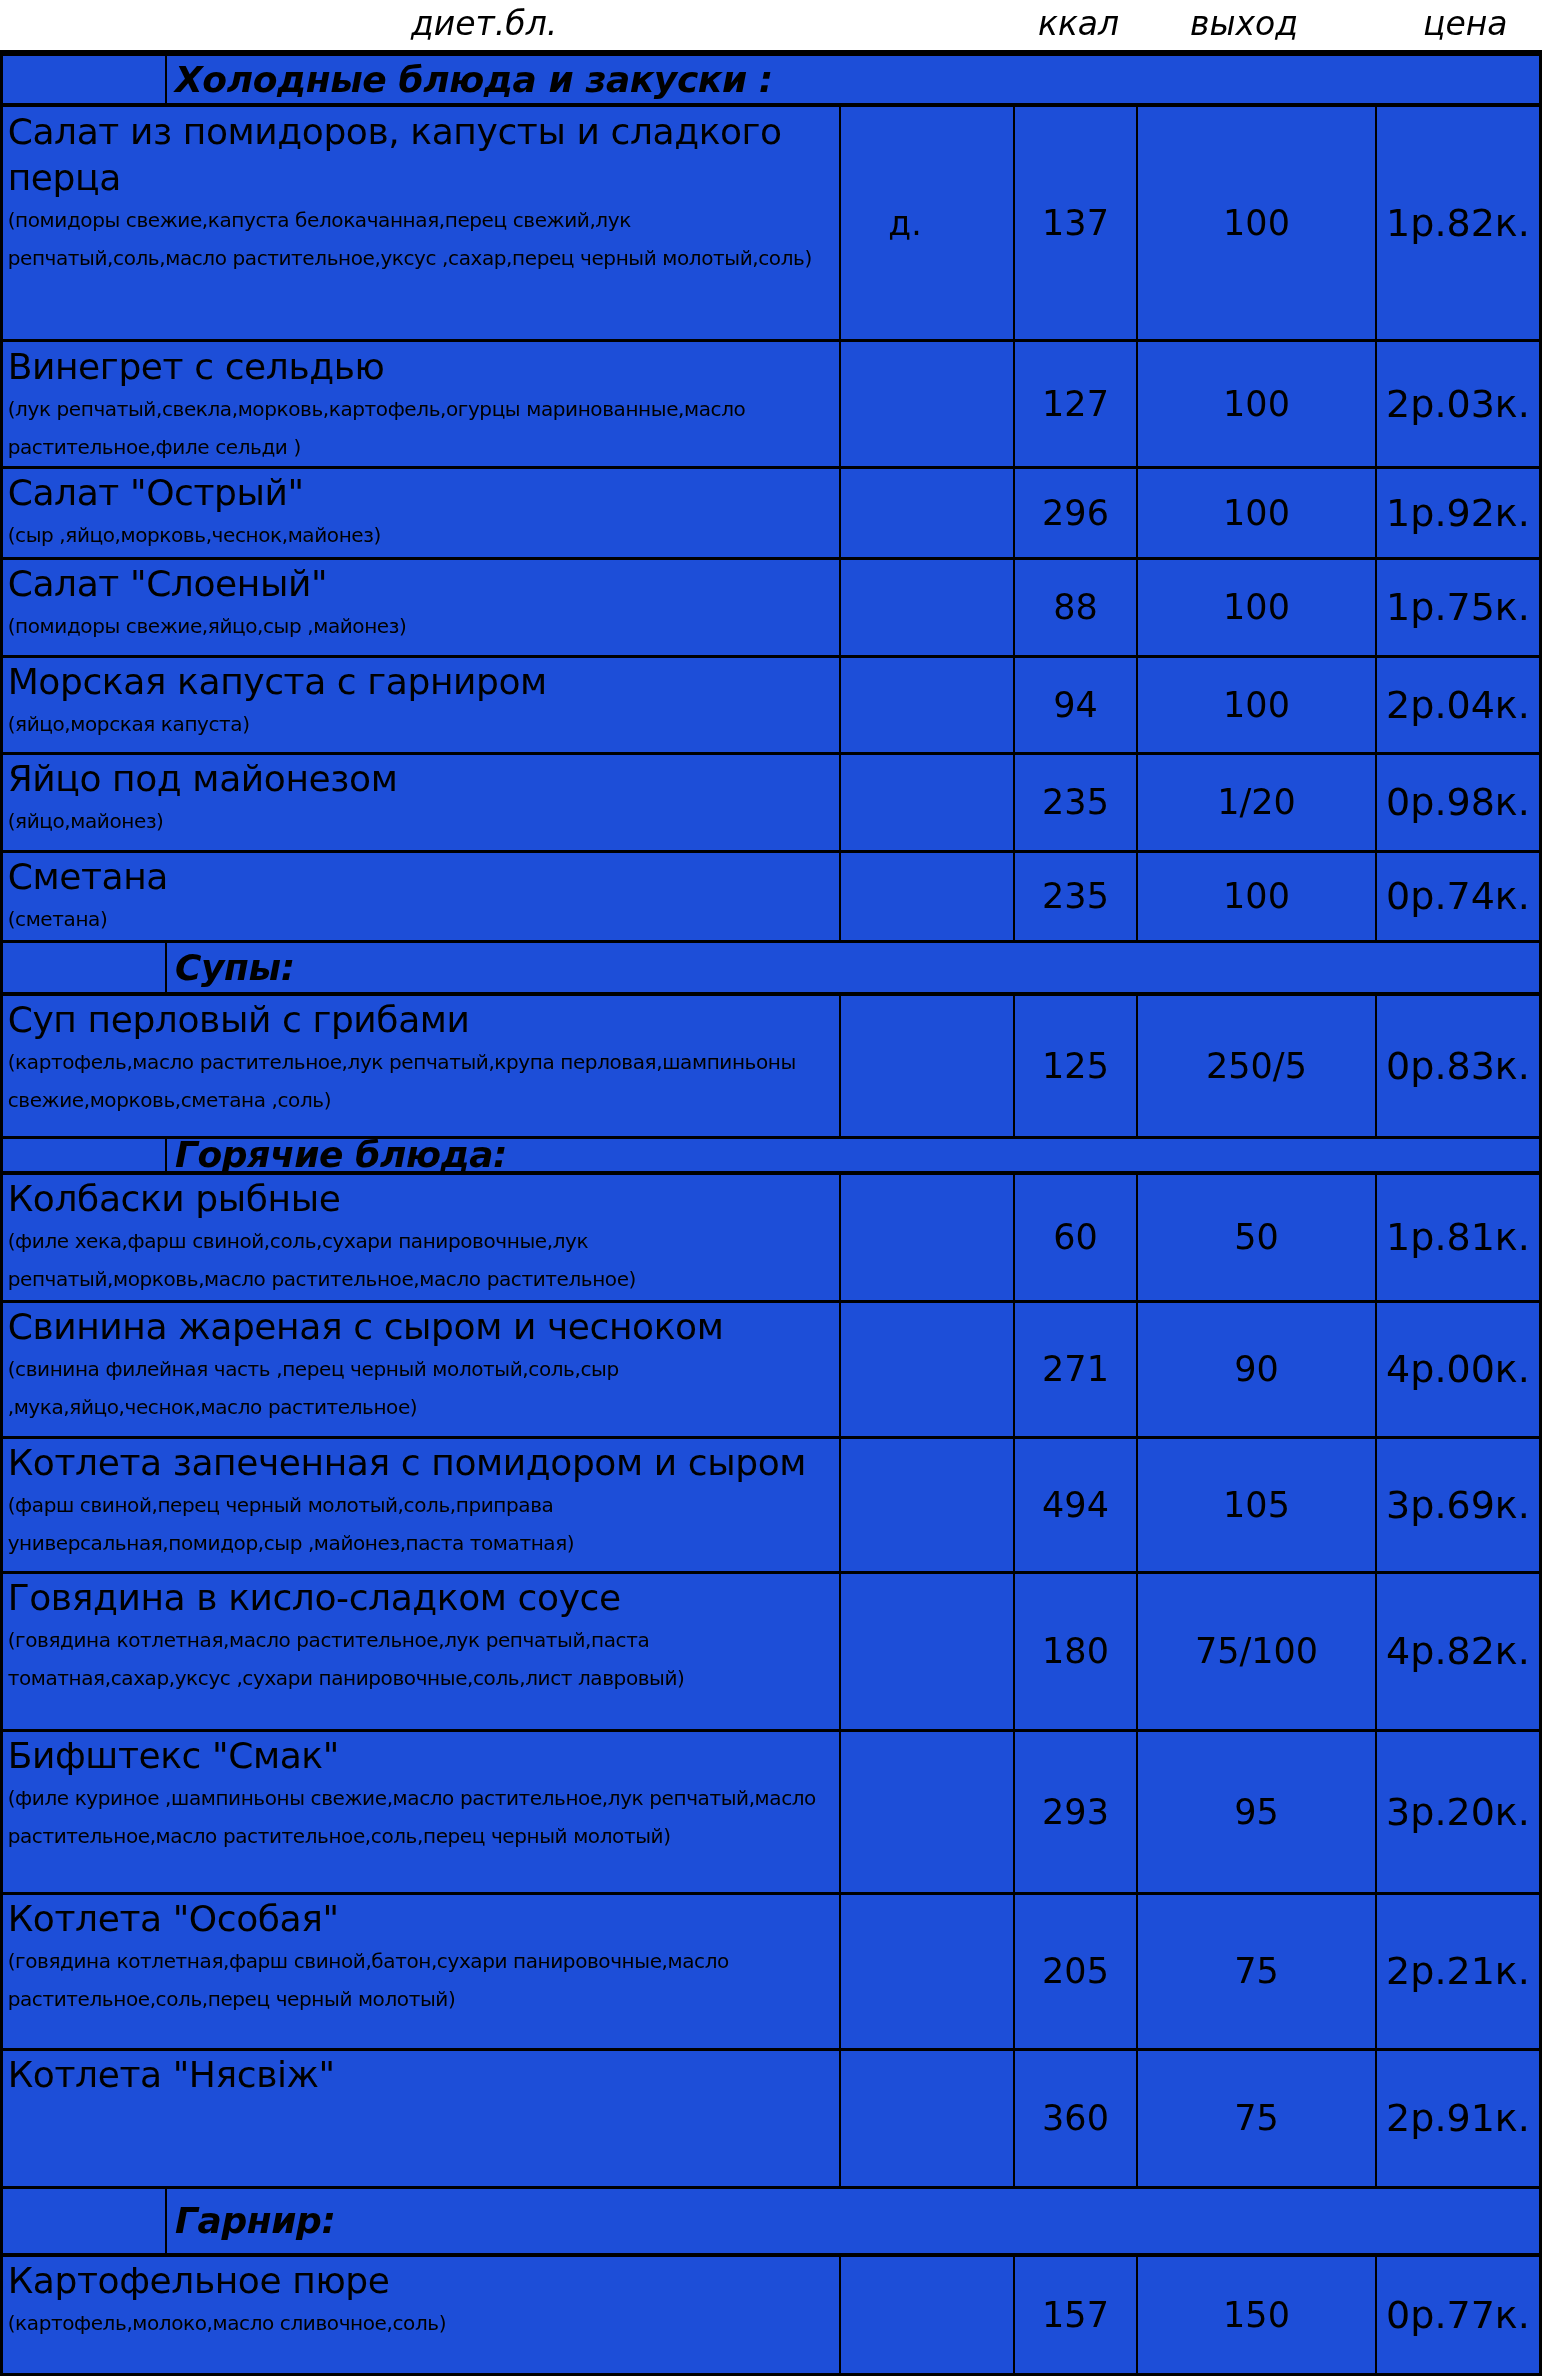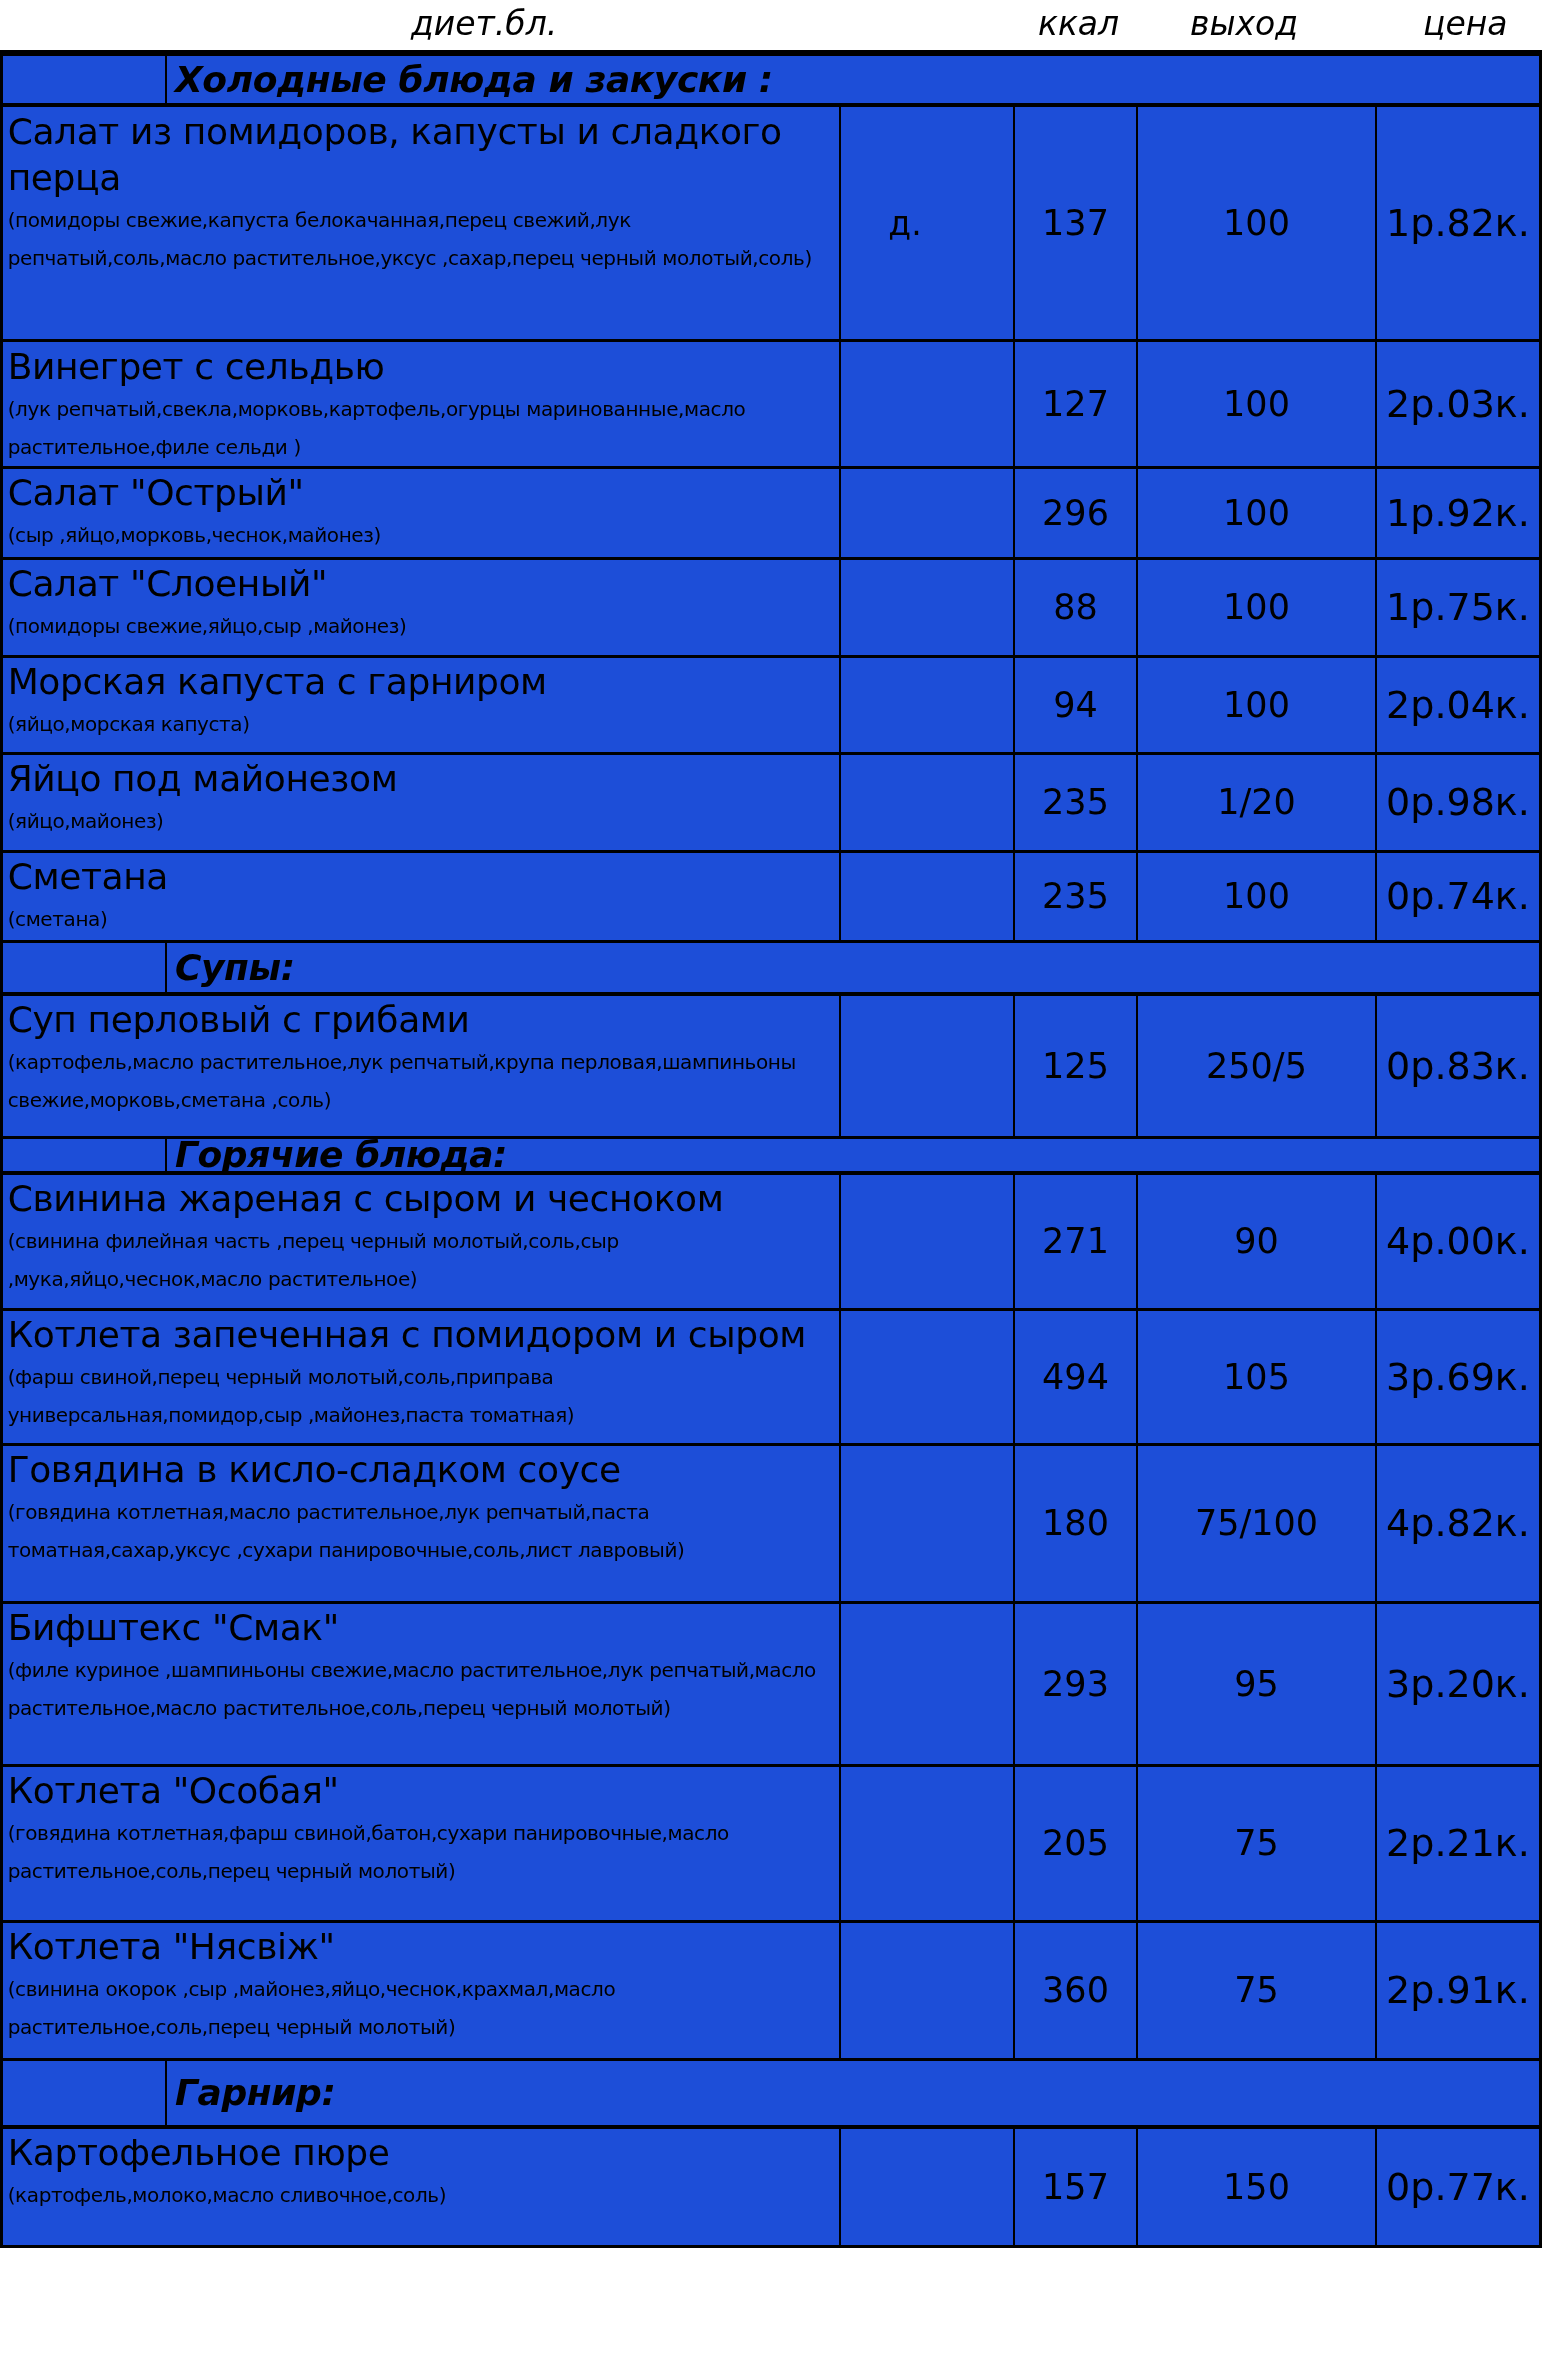--- a/index.html
+++ b/index.html
@@ -193,20 +193,30 @@
       <div class="c c-kcal c-num">125</div>
       <div class="c c-vyhod c-num">250/5</div>
       <div class="c c-cena c-num">0р.83к.</div>
     </div>
 
     <div class="row section" style="height:36px">
       <div class="c sec-empty"></div>
       <div class="c sec-title">Горячие блюда:</div>
     </div>
 
+    <div class="row" style="min-height:128px">
+      <div class="c c-dish">
+        <div class="dish-title">Колбаски рыбные</div>
+        <div class="dish-ingr">(филе хека,фарш свиной,соль,сухари панировочные,лук репчатый,морковь,масло растительное,масло растительное)</div>
+      </div>
+      <div class="c c-diet c-num"></div>
+      <div class="c c-kcal c-num">60</div>
+      <div class="c c-vyhod c-num">50</div>
+      <div class="c c-cena c-num">1р.81к.</div>
+    </div>
 
     <div class="row" style="min-height:136px">
       <div class="c c-dish">
         <div class="dish-title">Свинина жареная с сыром и чесноком</div>
         <div class="dish-ingr">(свинина филейная часть ,перец черный молотый,соль,сыр ,мука,яйцо,чеснок,масло растительное)</div>
       </div>
       <div class="c c-diet c-num"></div>
       <div class="c c-kcal c-num">271</div>
       <div class="c c-vyhod c-num">90</div>
       <div class="c c-cena c-num">4р.00к.</div>
@@ -252,21 +262,20 @@
       </div>
       <div class="c c-diet c-num"></div>
       <div class="c c-kcal c-num">205</div>
       <div class="c c-vyhod c-num">75</div>
       <div class="c c-cena c-num">2р.21к.</div>
     </div>
 
     <div class="row" style="min-height:138px">
       <div class="c c-dish">
         <div class="dish-title">Котлета "Нясвіж"</div>
-        <div class="dish-ingr">(свинина окорок ,сыр ,майонез,яйцо,чеснок,крахмал,масло растительное,соль,перец черный молотый)</div>
       </div>
       <div class="c c-diet c-num"></div>
       <div class="c c-kcal c-num">360</div>
       <div class="c c-vyhod c-num">75</div>
       <div class="c c-cena c-num">2р.91к.</div>
     </div>
 
     <div class="row section" style="height:68px">
       <div class="c sec-empty"></div>
       <div class="c sec-title">Гарнир:</div>

